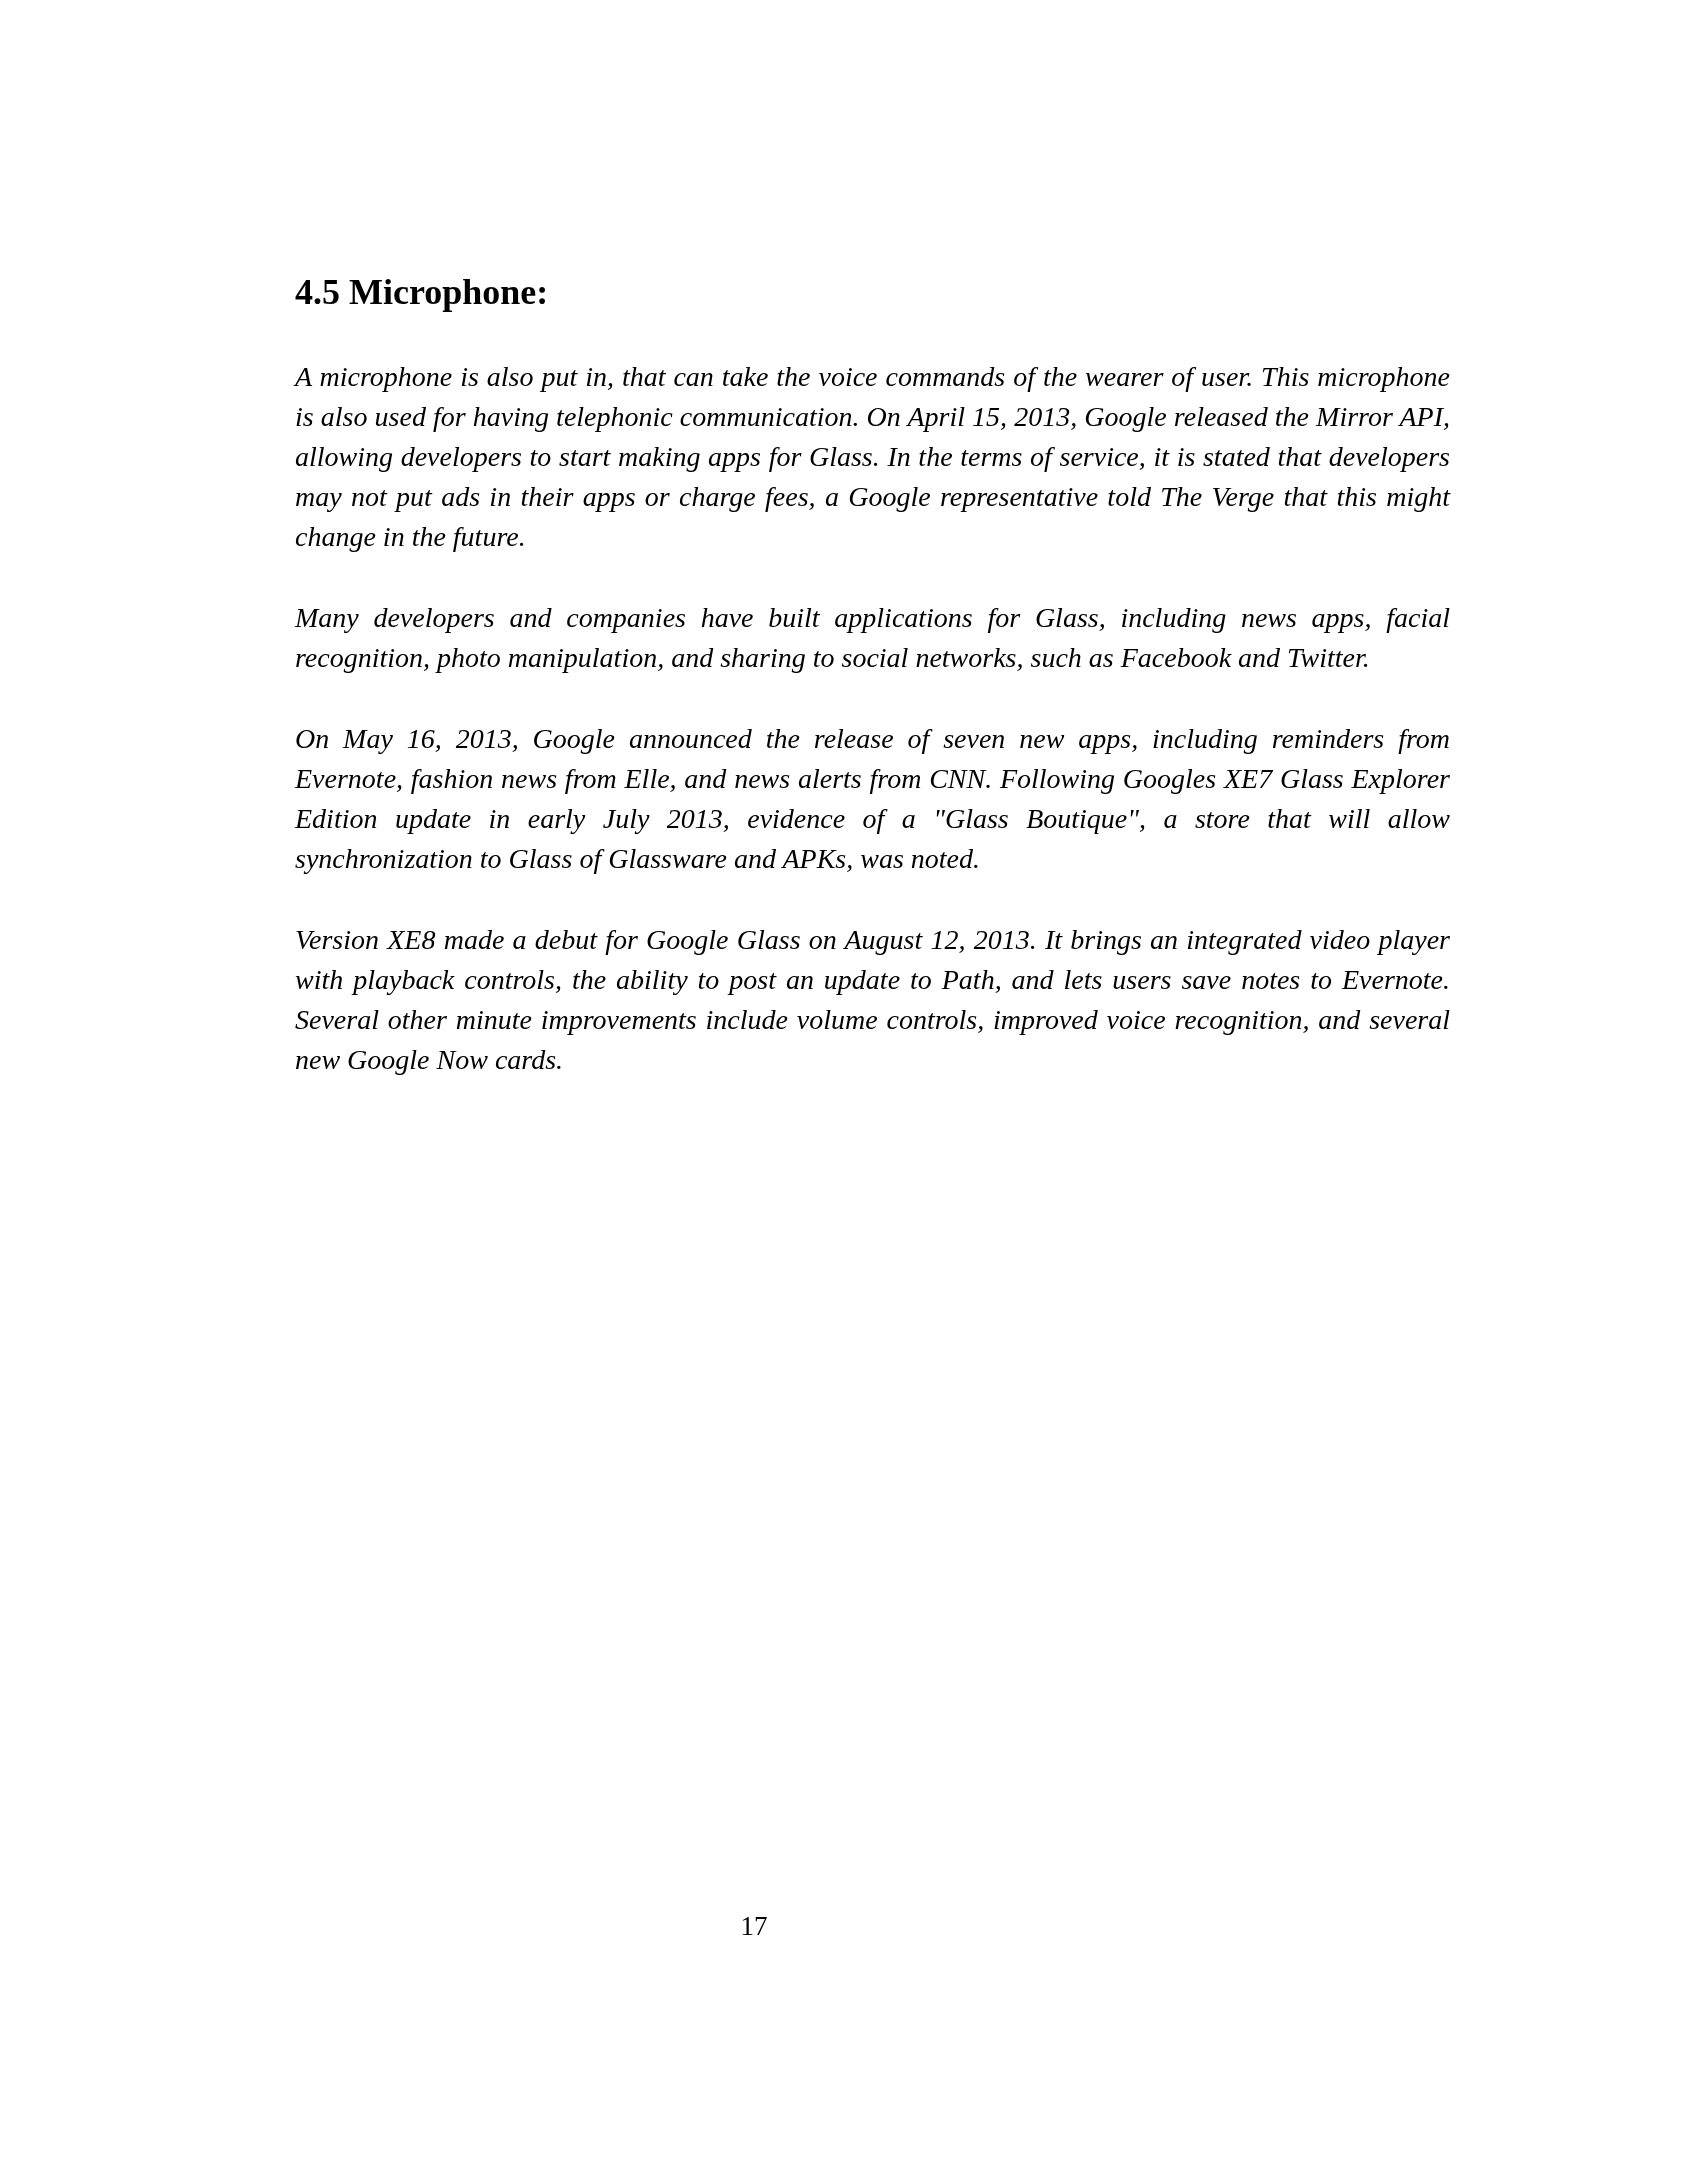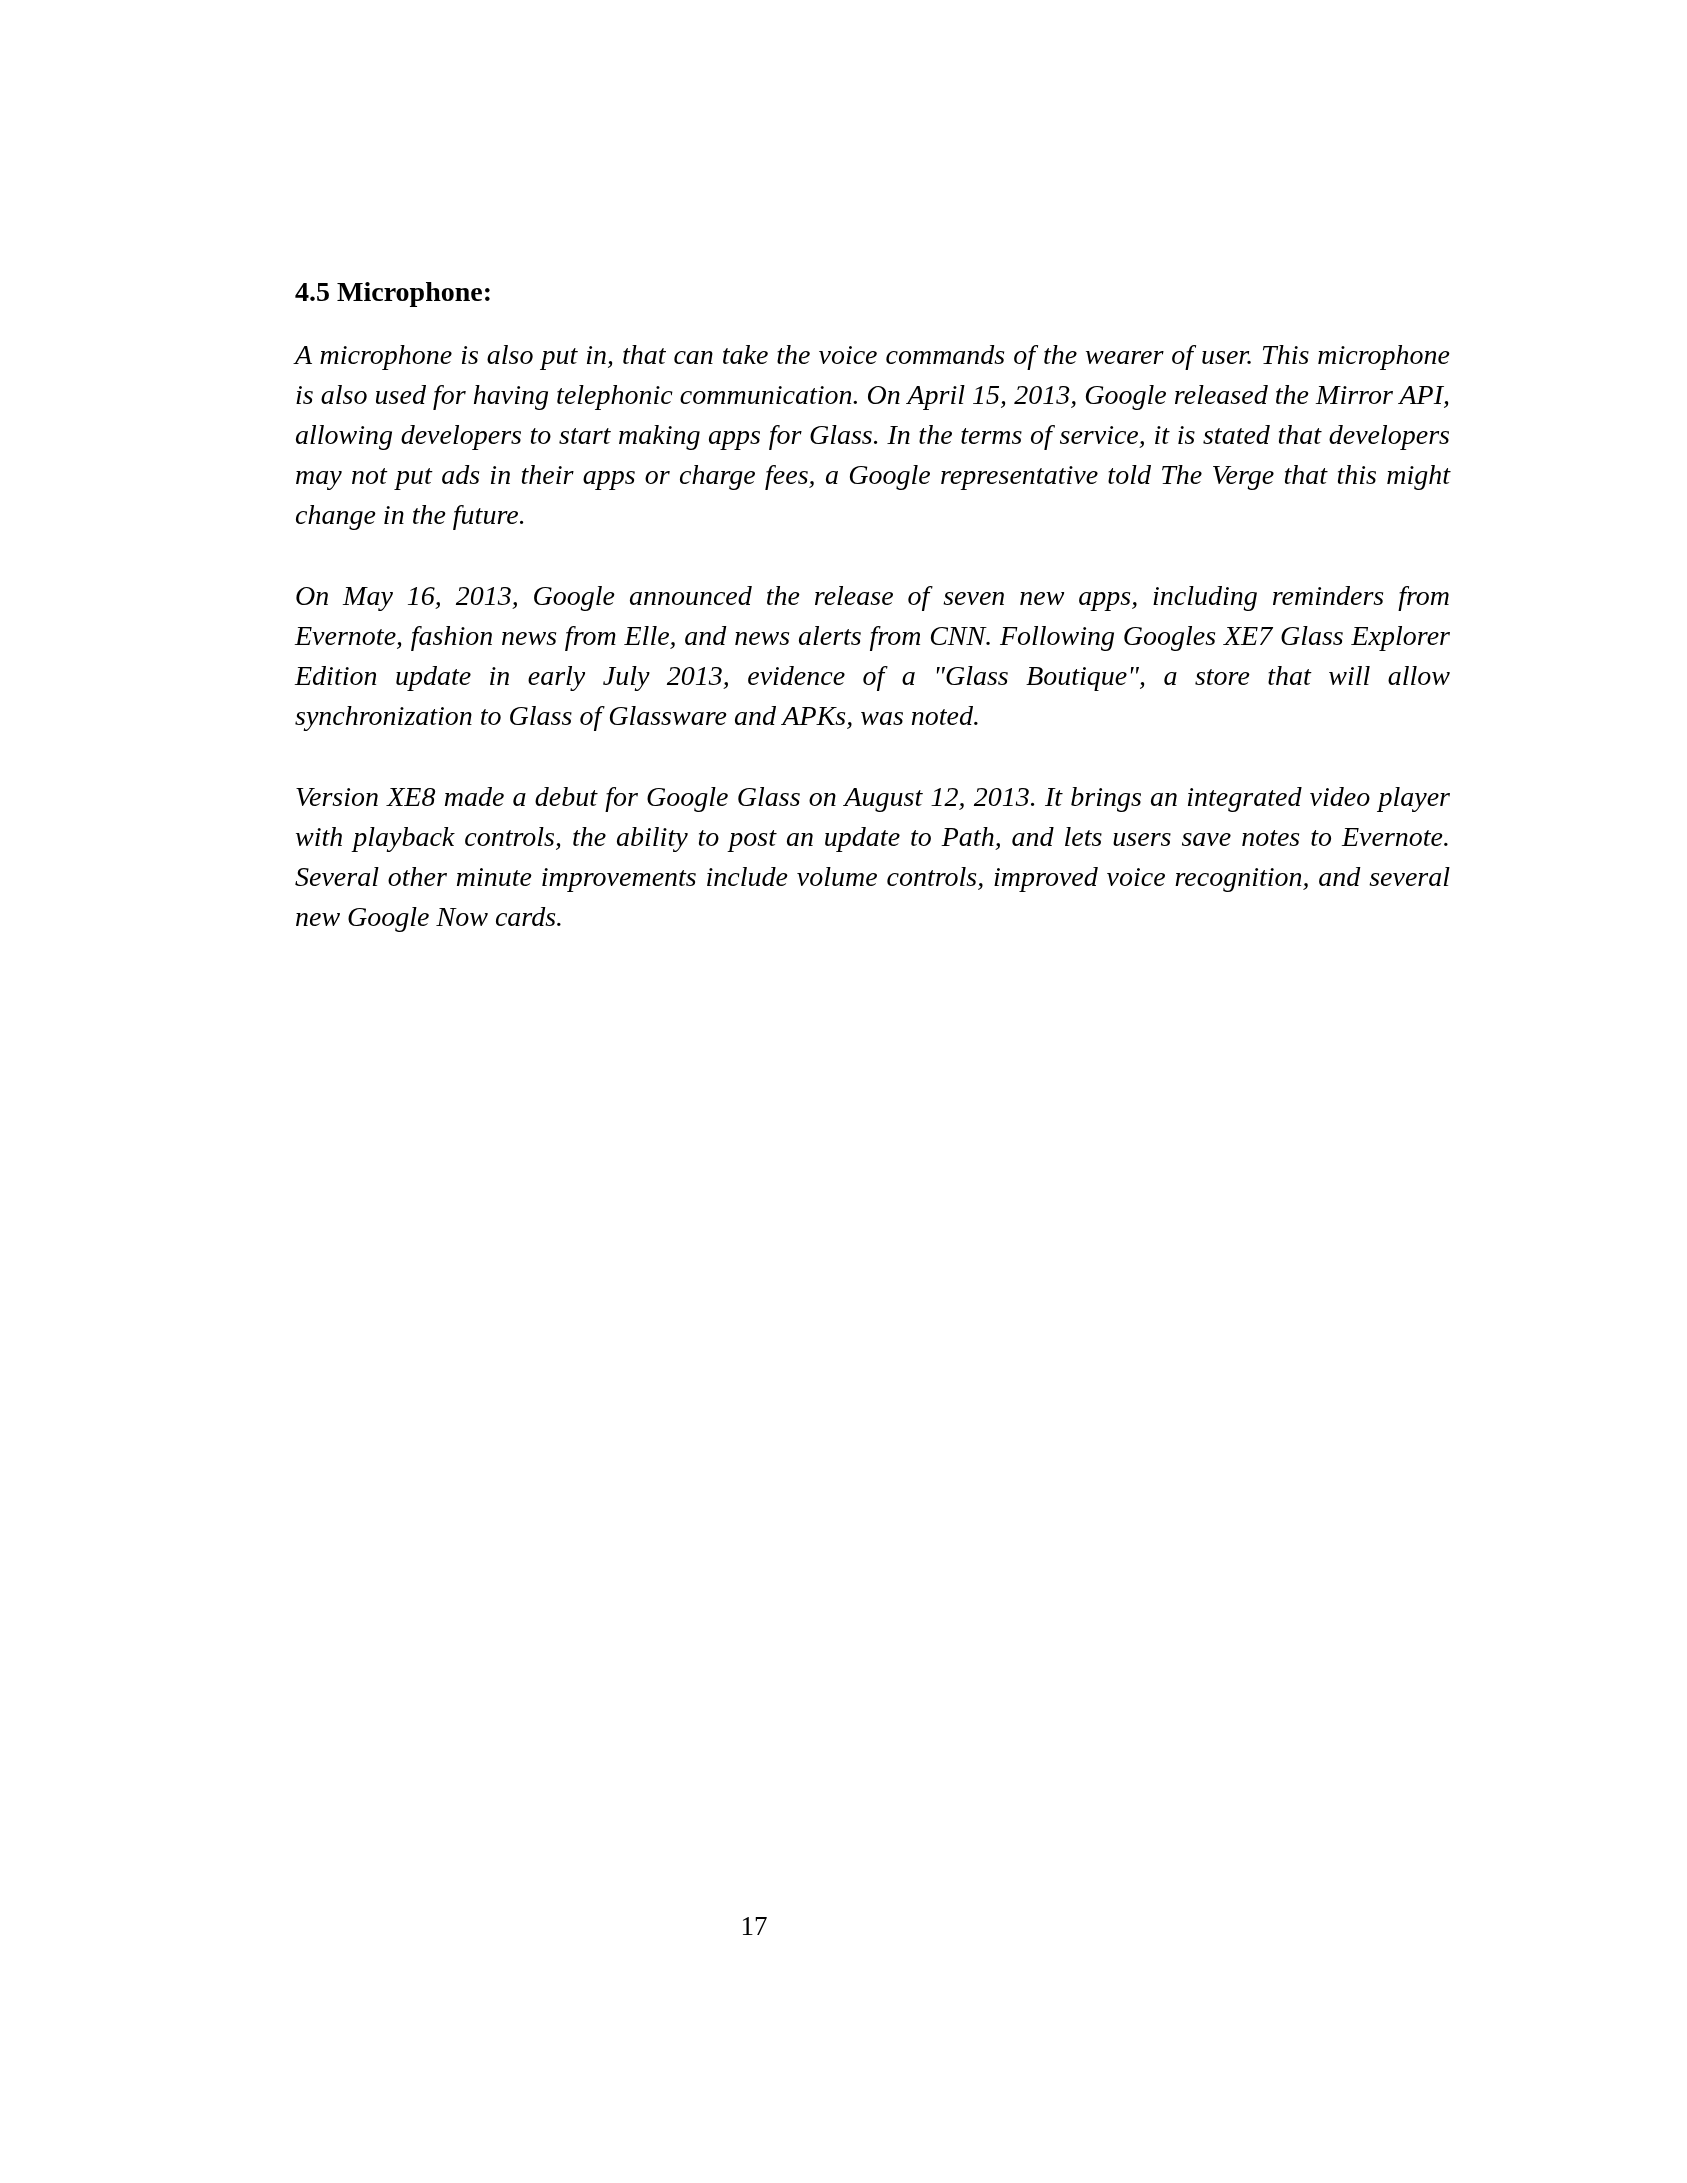--- a/index.html
+++ b/index.html
@@ -22,24 +22,24 @@
     height: 2183px;
     background: #ffffff;
   }
   .content {
     position: absolute;
     left: 295px;
     top: 272px;
     width: 1155px;
   }
   .section-heading {
-    font-size: 28px;
+    font-size: 36px;
     font-weight: bold;
     line-height: 40px;
-    margin: 0 0 23px 0;
+    margin: 0 0 45px 0;
   }
   .body-paragraph {
     font-size: 28px;
     line-height: 40px;
     text-align: justify;
     margin: 0 0 41px 0;
     font-style: italic;
   }
   .page-number {
     position: absolute;
@@ -53,20 +53,21 @@
 </style>
 </head>
 <body>
 
 <div class="page">
   <div class="content">
     <h2 class="section-heading">4.5 Microphone:</h2>
 
     <p class="body-paragraph">A microphone is also put in, that can take the voice commands of the wearer of user. This microphone is also used for having telephonic communication. On April 15, 2013, Google released the Mirror API, allowing developers to start making apps for Glass. In the terms of service, it is stated that developers may not put ads in their apps or charge fees, a Google representative told The Verge that this might change in the future.</p>
 
+    <p class="body-paragraph">Many developers and companies have built applications for Glass, including news apps, facial recognition, photo manipulation, and sharing to social networks, such as Facebook and Twitter.</p>
 
     <p class="body-paragraph">On May 16, 2013, Google announced the release of seven new apps, including reminders from Evernote, fashion news from Elle, and news alerts from CNN. Following Googles XE7 Glass Explorer Edition update in early July 2013, evidence of a "Glass Boutique", a store that will allow synchronization to Glass of Glassware and APKs, was noted.</p>
 
     <p class="body-paragraph">Version XE8 made a debut for Google Glass on August 12, 2013. It brings an integrated video player with playback controls, the ability to post an update to Path, and lets users save notes to Evernote. Several other minute improvements include volume controls, improved voice recognition, and several new Google Now cards.</p>
   </div>
 
   <div class="page-number">17</div>
 </div>
 
 

